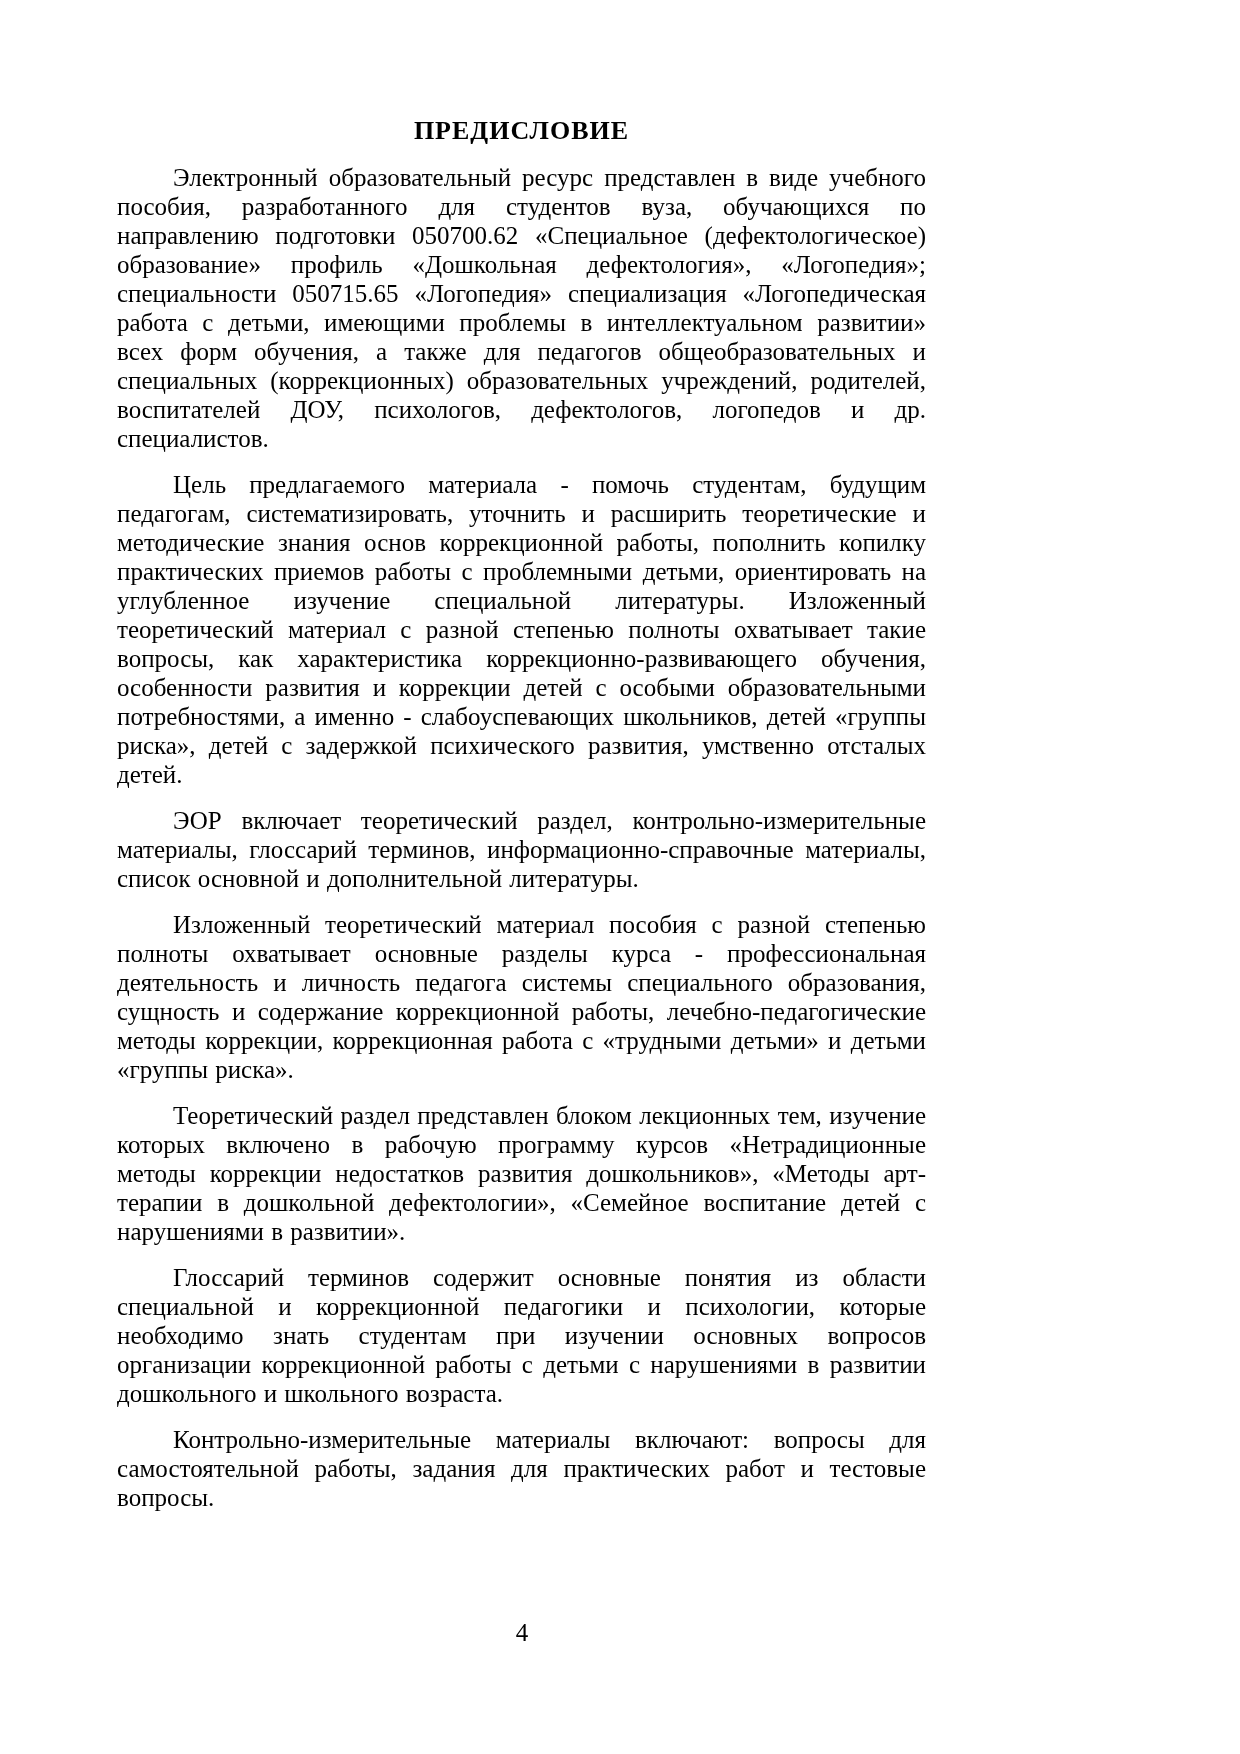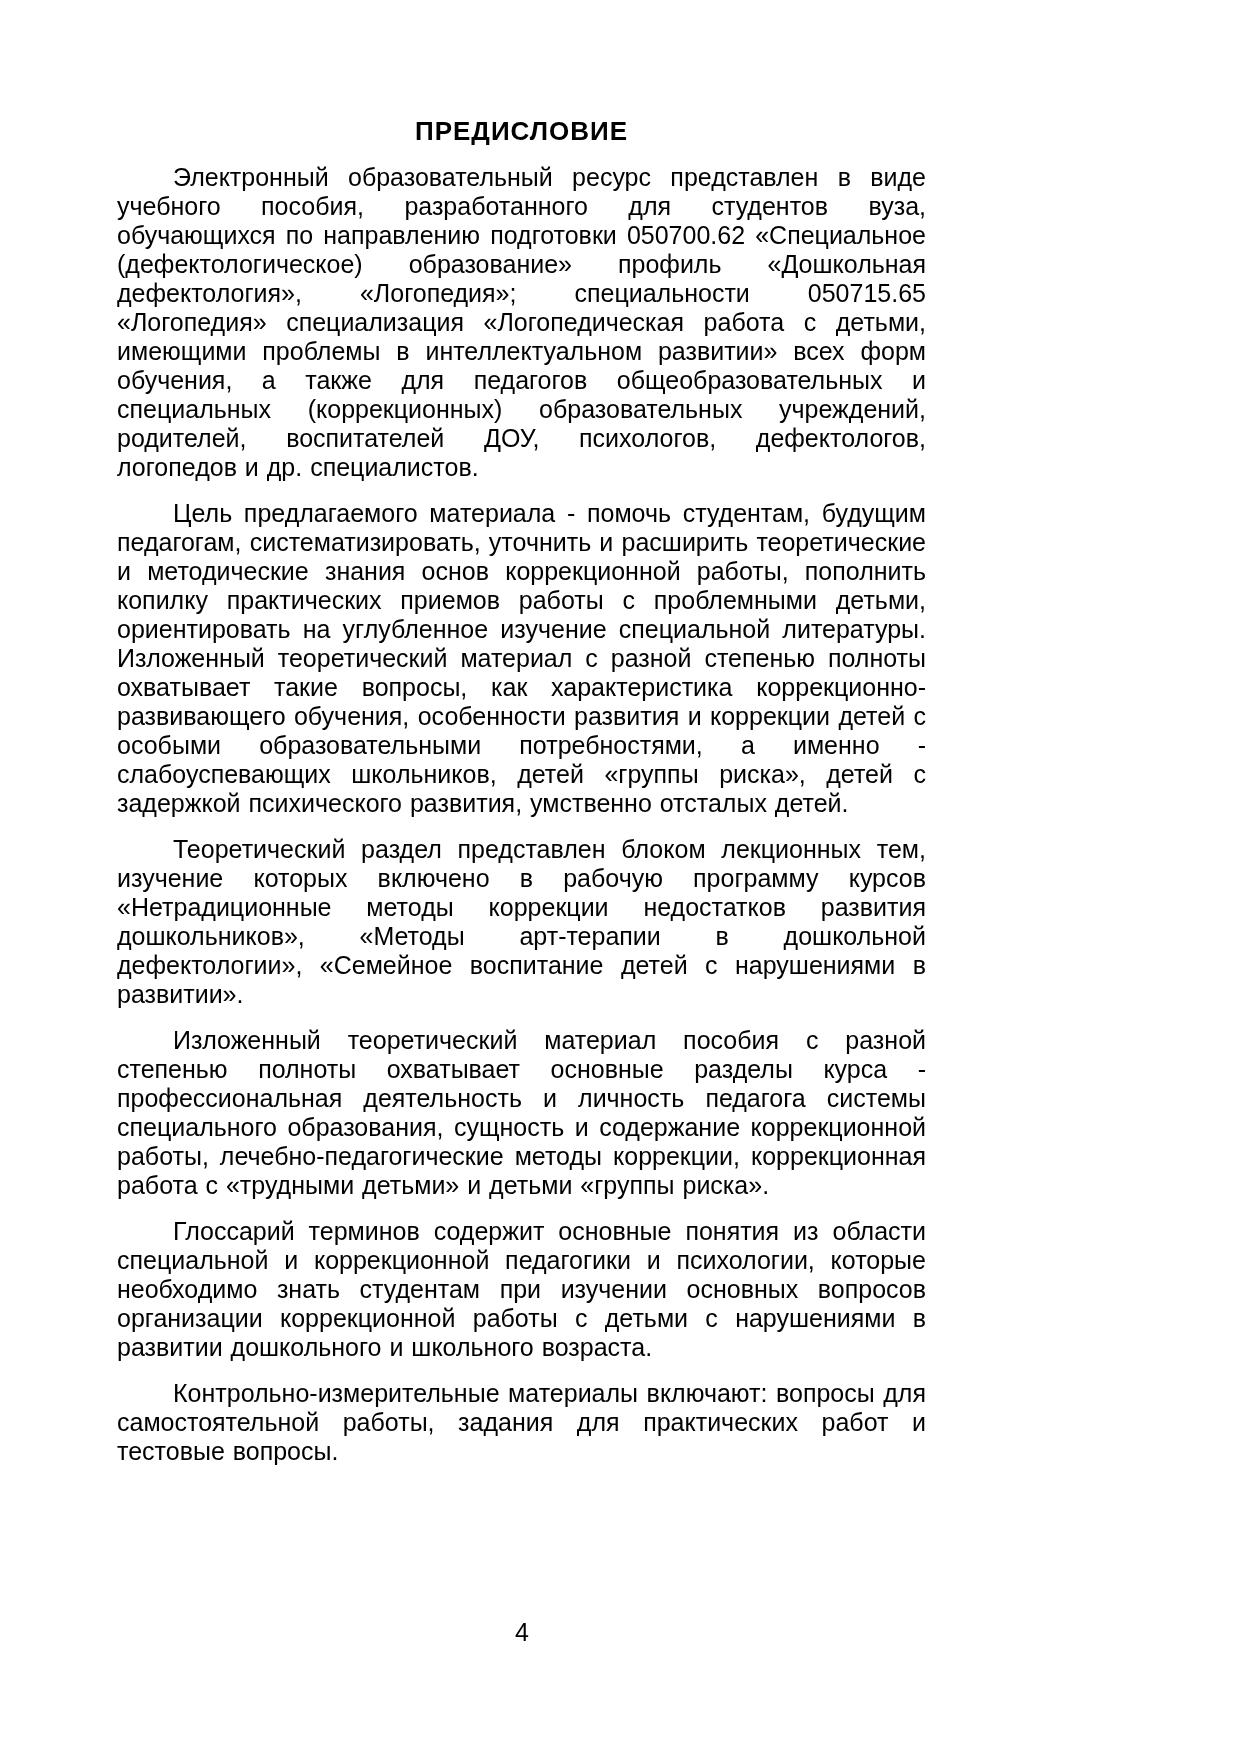--- a/index.html
+++ b/index.html
@@ -6,21 +6,21 @@
     margin: 0;
     padding: 0;
     background: #ffffff;
   }
   .page {
     position: relative;
     width: 1044px;
     height: 1754px;
     background: #ffffff;
     color: #000000;
-    font-family: Liberation Sans, sans-serif;
+    font-family: Liberation Serif, serif;
     overflow: hidden;
     box-sizing: border-box;
   }
   .content {
     padding: 116px 118px 0 117px;
   }
   .doc-title {
     margin: 0 0 8px 0;
     font-size: 26px;
     line-height: 30px;
@@ -48,20 +48,21 @@
 </style>
 </head>
 <body>
 
 <div class="page">
   <div class="content">
     <h1 class="doc-title">ПРЕДИСЛОВИЕ</h1>
 
     <p class="para">Электронный образовательный ресурс представлен в виде учебного пособия, разработанного для студентов вуза, обучающихся по направлению подготовки 050700.62 «Специальное (дефектологическое) образование» профиль «Дошкольная дефектология», «Логопедия»; специальности 050715.65 «Логопедия» специализация «Логопедическая работа с детьми, имеющими проблемы в интеллектуальном развитии» всех форм обучения, а также для педагогов общеобразовательных и специальных (коррекционных) образовательных учреждений, родителей, воспитателей ДОУ, психологов, дефектологов, логопедов и др. специалистов.</p>
     <p class="para">Цель предлагаемого материала - помочь студентам, будущим педагогам, систематизировать, уточнить и расширить теоретические и методические знания основ коррекционной работы, пополнить копилку практических приемов работы с проблемными детьми, ориентировать на углубленное изучение специальной литературы. Изложенный теоретический материал с разной степенью полноты охватывает такие вопросы, как характеристика коррекционно-развивающего обучения, особенности развития и коррекции детей с особыми образовательными потребностями, а именно - слабоуспевающих школьников, детей «группы риска», детей с задержкой психического развития, умственно отсталых детей.</p>
+    <p class="para">ЭОР включает теоретический раздел, контрольно-измерительные материалы, глоссарий терминов, информационно-справочные материалы, список основной и дополнительной литературы.</p>
+    <p class="para">Изложенный теоретический материал пособия с разной степенью полноты охватывает основные разделы курса - профессиональная деятельность и личность педагога системы специального образования, сущность и содержание коррекционной работы, лечебно-педагогические методы коррекции, коррекционная работа с «трудными детьми» и детьми «группы риска».</p>
     <p class="para">Теоретический раздел представлен блоком лекционных тем, изучение которых включено в рабочую программу курсов «Нетрадиционные методы коррекции недостатков развития дошкольников», «Методы арт-терапии в дошкольной дефектологии», «Семейное воспитание детей с нарушениями в развитии».</p>
-    <p class="para">Изложенный теоретический материал пособия с разной степенью полноты охватывает основные разделы курса - профессиональная деятельность и личность педагога системы специального образования, сущность и содержание коррекционной работы, лечебно-педагогические методы коррекции, коррекционная работа с «трудными детьми» и детьми «группы риска».</p>
     <p class="para">Глоссарий терминов содержит основные понятия из области специальной и коррекционной педагогики и психологии, которые необходимо знать студентам при изучении основных вопросов организации коррекционной работы с детьми с нарушениями в развитии дошкольного и школьного возраста.</p>
     <p class="para">Контрольно-измерительные материалы включают: вопросы для самостоятельной работы, задания для практических работ и тестовые вопросы.</p>
   </div>
 
   <div class="page-number">4</div>
 </div>
 
 </body></html>

